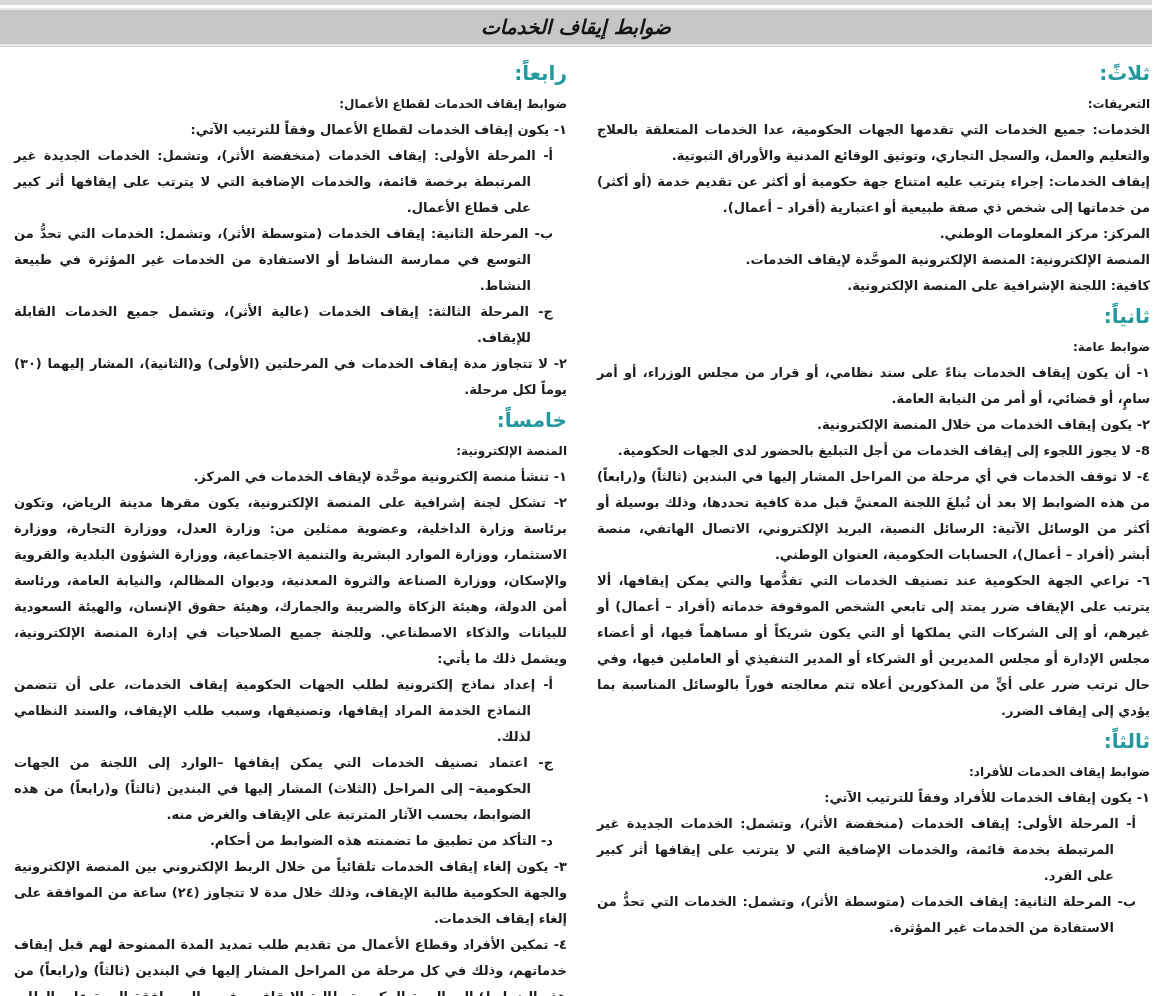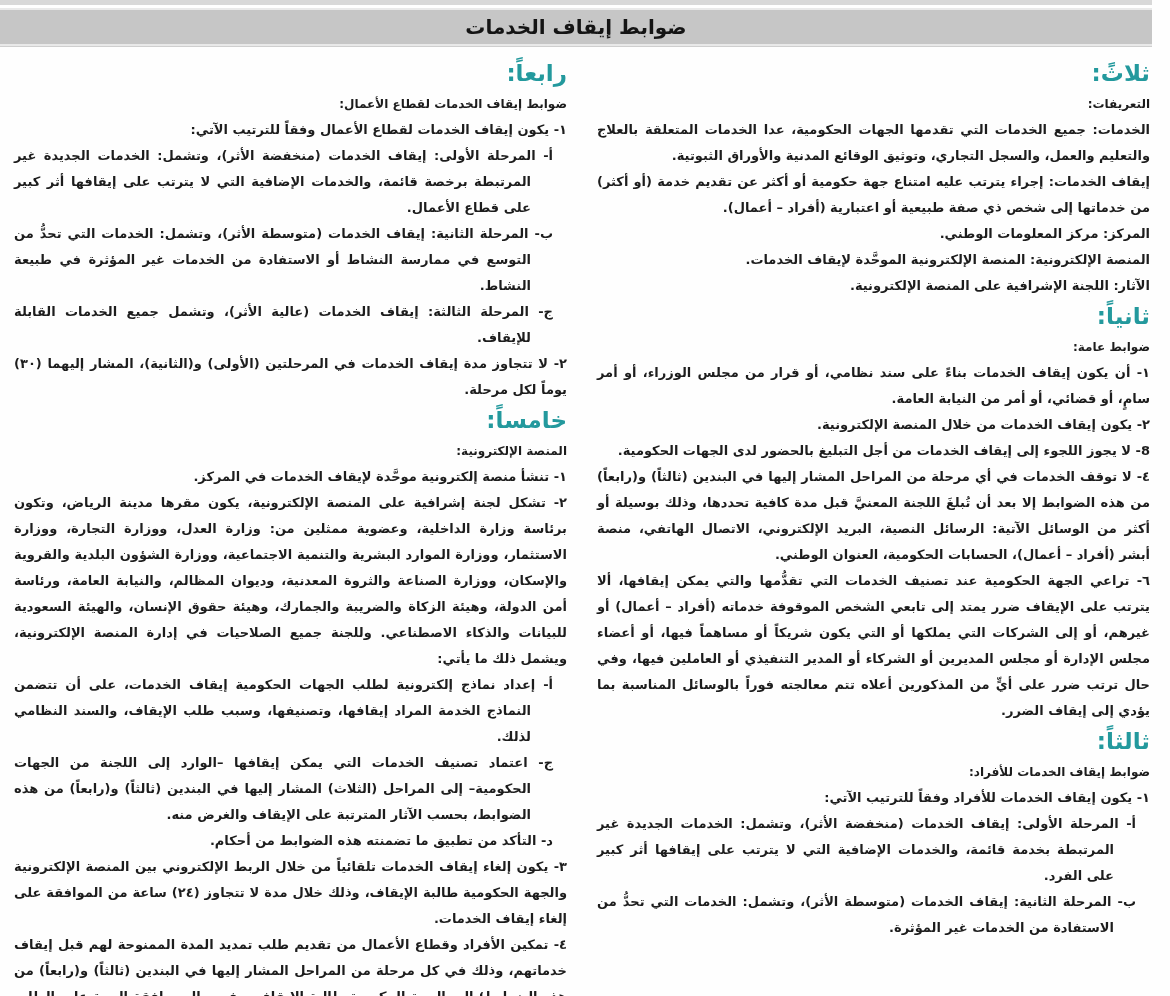--- a/index.html
+++ b/index.html
@@ -10,38 +10,38 @@
   }
   *{margin:0;padding:0;box-sizing:border-box;}
   html,body{background:#ffffff;}
   body{
     width:1170px;height:996px;overflow:hidden;
     font-family:"DejaVu Sans",sans-serif;
     direction:rtl;
     color:var(--text);
   }
   .page{width:1170px;height:996px;overflow:hidden;background:#fefefe;position:relative;}
-  .hdr{padding:0 18px 0 0;}
+  .hdr{padding:0 18px 0 0;font-style:italic;}
   .top-strip{height:5px;background:var(--top-strip);margin-top:0;}
   .titlebar{
     margin-top:3px;height:38px;background:var(--titlebar-bg);
     box-shadow:inset 0 2px 0 #e9e9e9, inset 0 -2px 0 #e9e9e9, 0 1px 0 #cfcfcf;
     display:flex;align-items:center;justify-content:center;
   }
   .titlebar h1{
     font-size:20px;font-weight:bold;color:#141414;letter-spacing:0;
   }
   .columns{
     display:flex;flex-direction:row;gap:30px;
     padding:10px 20px 0 14px;
   }
   .col{flex:1;min-width:0;}
   .sec-heading{
     color:var(--accent);
-    font-size:23px;line-height:33px;font-weight:bold;
+    font-size:20px;line-height:33px;font-weight:bold;
     margin:1px 0 1px;
   }
   .sec-subtitle{
     font-size:12px;line-height:26px;font-weight:bold;color:var(--text);
   }
   .para{
     font-size:13px;line-height:26px;font-weight:bold;color:var(--text);
     text-align:justify;
   }
   .para .lead{font-weight:bold;}
@@ -61,21 +61,21 @@
     </div>
   </header>
   <main class="columns">
     <section class="col" id="col-right">
         <h2 class="sec-heading">ثلاثً:</h2>
         <div class="sec-subtitle">التعريفات:</div>
         <p class="para"><span class="lead">الخدمات: </span>جميع الخدمات التي تقدمها الجهات الحكومية، عدا الخدمات المتعلقة بالعلاج والتعليم والعمل، والسجل التجاري، وتوثيق الوقائع المدنية والأوراق الثبوتية.</p>
         <p class="para"><span class="lead">إيقاف الخدمات: </span>إجراء يترتب عليه امتناع جهة حكومية أو أكثر عن تقديم خدمة (أو أكثر) من خدماتها إلى شخص ذي صفة طبيعية أو اعتبارية (أفراد – أعمال).</p>
         <p class="para"><span class="lead">المركز: </span>مركز المعلومات الوطني.</p>
         <p class="para"><span class="lead">المنصة الإلكترونية: </span>المنصة الإلكترونية الموحَّدة لإيقاف الخدمات.</p>
-        <p class="para"><span class="lead">الآثار: </span>اللجنة الإشرافية على المنصة الإلكترونية.</p>
+        <p class="para"><span class="lead">كافية: </span>اللجنة الإشرافية على المنصة الإلكترونية.</p>
         <h2 class="sec-heading">ثانياً:</h2>
         <div class="sec-subtitle">ضوابط عامة:</div>
         <p class="para">١- أن يكون إيقاف الخدمات بناءً على سند نظامي، أو قرار من مجلس الوزراء، أو أمر سامٍ، أو قضائي، أو أمر من النيابة العامة.</p>
         <p class="para">٢- يكون إيقاف الخدمات من خلال المنصة الإلكترونية.</p>
         <p class="para">8- لا يجوز اللجوء إلى إيقاف الخدمات من أجل التبليغ بالحضور لدى الجهات الحكومية.</p>
         <p class="para">٤- لا توقف الخدمات في أي مرحلة من المراحل المشار إليها في البندين (ثالثاً) و(رابعاً) من هذه الضوابط إلا بعد أن تُبلغَ اللجنة المعنيَّ قبل مدة كافية تحددها، وذلك بوسيلة أو أكثر من الوسائل الآتية: الرسائل النصية، البريد الإلكتروني، الاتصال الهاتفي، منصة أبشر (أفراد – أعمال)، الحسابات الحكومية، العنوان الوطني.</p>
         <p class="para">٦- تراعي الجهة الحكومية عند تصنيف الخدمات التي تقدُّمها والتي يمكن إيقافها، ألا يترتب على الإيقاف ضرر يمتد إلى تابعي الشخص الموقوفة خدماته (أفراد – أعمال) أو غيرهم، أو إلى الشركات التي يملكها أو التي يكون شريكاً أو مساهماً فيها، أو أعضاء مجلس الإدارة أو مجلس المديرين أو الشركاء أو المدير التنفيذي أو العاملين فيها، وفي حال ترتب ضرر على أيٍّ من المذكورين أعلاه تتم معالجته فوراً بالوسائل المناسبة بما يؤدي إلى إيقاف الضرر.</p>
         <h2 class="sec-heading">ثالثاً:</h2>
         <div class="sec-subtitle">ضوابط إيقاف الخدمات للأفراد:</div>
         <p class="para">١- يكون إيقاف الخدمات للأفراد وفقاً للترتيب الآتي:</p>

